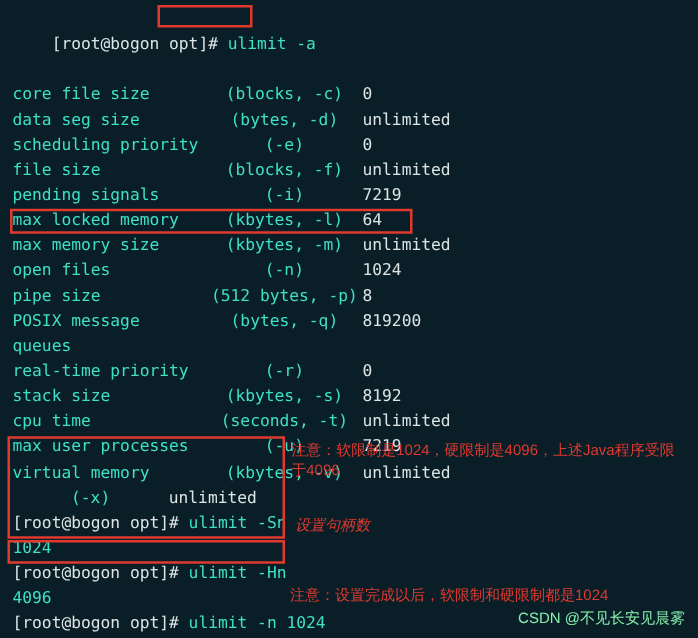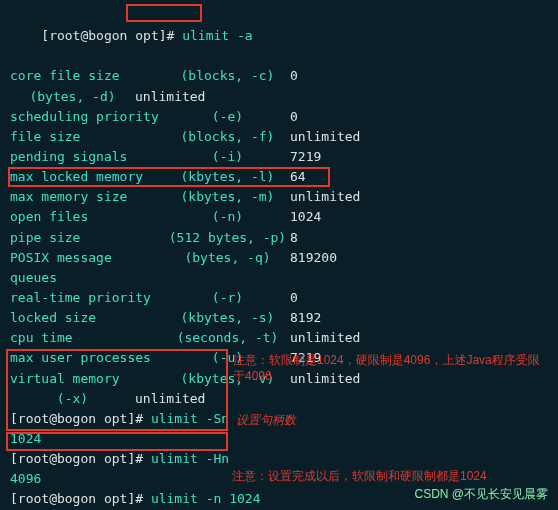--- a/index.html
+++ b/index.html
@@ -54,20 +54,21 @@
   <div class="line">
     <span class="w">[root@bogon opt]#</span><span> </span><span class="p">ulimit -a</span>
   </div>
 
   <div class="row">
       <span class="c1">core file size</span>
       <span class="c2">(blocks, -c)</span>
       <span class="c3">0</span>
     </div>
   <div class="row">
+      <span class="c1">data seg size</span>
       <span class="c2">(bytes, -d)</span>
       <span class="c3">unlimited</span>
     </div>
   <div class="row">
       <span class="c1">scheduling priority</span>
       <span class="c2">        (-e)</span>
       <span class="c3">0</span>
     </div>
   <div class="row">
       <span class="c1">file size</span>
@@ -103,21 +104,21 @@
       <span class="c1">POSIX message queues</span>
       <span class="c2"> (bytes, -q)</span>
       <span class="c3">819200</span>
     </div>
   <div class="row">
       <span class="c1">real-time priority</span>
       <span class="c2">        (-r)</span>
       <span class="c3">0</span>
     </div>
   <div class="row">
-      <span class="c1">locked size</span>
+      <span class="c1">stack size</span>
       <span class="c2">(kbytes, -s)</span>
       <span class="c3">8192</span>
     </div>
   <div class="row">
       <span class="c1">cpu time</span>
       <span class="c2">(seconds, -t)</span>
       <span class="c3">unlimited</span>
     </div>
   <div class="row">
       <span class="c1">max user processes</span>

